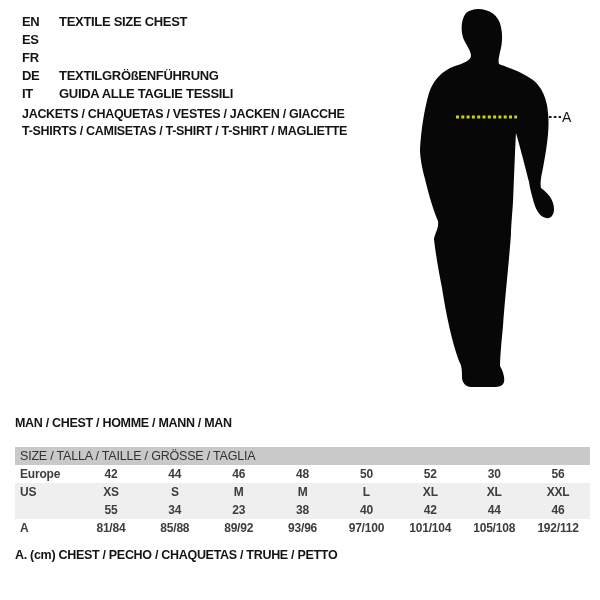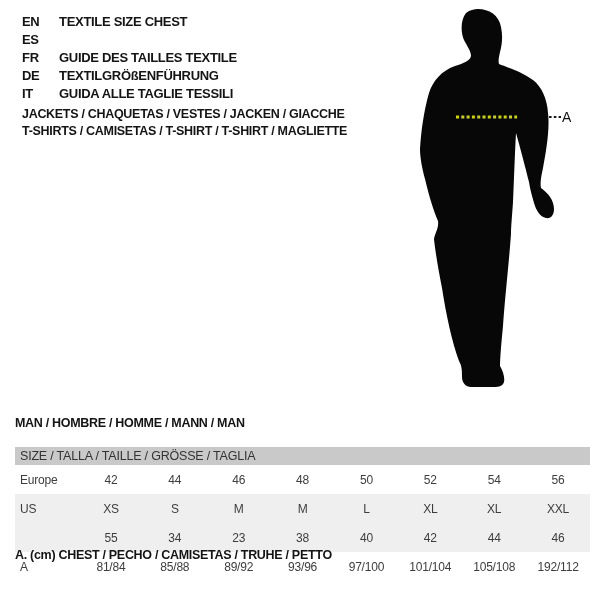--- a/index.html
+++ b/index.html
@@ -18,39 +18,38 @@
   table.size-table {
     position:absolute; left:15px; top:447px; width:575px;
     border-collapse:collapse; table-layout:fixed;
     font-size:12px; color:#3d3d3d; letter-spacing:-0.2px;
   }
   col.c-label { width:64px; }
   .thdr {
     background:var(--header-bg,#c9c9c9); font-weight:400; text-align:left;
     padding:2px 0 2px 5px; font-size:12.5px; color:#333333; height:11px; letter-spacing:-0.2px;
   }
-  td { text-align:center; padding:0; height:29px; font-weight:400; }
+  td { text-align:center; padding:0; height:18px; font-weight:700; }
   td.lbl { text-align:left; padding-left:5px; }
   tr.shade { background:var(--row-shade,#efefef); }
   .footnote { position:absolute; left:15px; top:548px; font-weight:700; font-size:12.5px; letter-spacing:-0.3px; }
 </style>
 </head>
 <body>
 
 <div class="lang-list">
   <div class="lang-row">
     <span class="lang-code">EN</span>
     <span>TEXTILE SIZE CHEST</span>
   </div>
   <div class="lang-row">
     <span class="lang-code">ES</span>
   </div>
   <div class="lang-row">
     <span class="lang-code">FR</span>
-    <span>GUIDE DES TAILLES TEXTILE</span>
   </div>
   <div class="lang-row">
     <span class="lang-code">DE</span>
     <span>TEXTILGRÖßENFÜHRUNG</span>
   </div>
   <div class="lang-row">
     <span class="lang-code">IT</span>
     <span>GUIDA ALLE TAGLIE TESSILI</span>
   </div>
 </div>
@@ -94,42 +93,42 @@
     C 464 63 470 61 471 56
     C 471 51 467 46 464 40
     C 461 33 460 21 466 13
     C 470 10 474 9 478 9
     Z"></path>
   <line x1="456" y1="117" x2="517" y2="117" stroke-width="3" stroke-dasharray="3 2.3" style="stroke:var(--accent-dash,#cdd500)"></line>
   <line x1="549" y1="117" x2="561" y2="117" stroke="#1a1a1a" stroke-width="2" stroke-dasharray="2.6 2.2"></line>
 </svg>
 <span class="measure-label">A</span>
 
-<div class="section-title">MAN / HOMBRE / HOMME / MANN / MAN</div>
+<div class="section-title">MAN / CHEST / HOMME / MANN / MAN</div>
 
 <table class="size-table">
   <colgroup>
     <col class="c-label">
     <col span="8" class="c-val">
   </colgroup>
   <thead>
     <tr>
       <th class="thdr" colspan="9">SIZE / TALLA / TAILLE / GRÖSSE / TAGLIA</th>
     </tr>
   </thead>
   <tbody>
     <tr class="plain">
       <td class="lbl">Europe</td>
       <td>42</td>
       <td>44</td>
       <td>46</td>
       <td>48</td>
       <td>50</td>
       <td>52</td>
-      <td>54</td>
+      <td>30</td>
       <td>56</td>
     </tr>
     <tr class="shade">
       <td class="lbl">US</td>
       <td>XS</td>
       <td>S</td>
       <td>M</td>
       <td>M</td>
       <td>L</td>
       <td>XL</td>
@@ -154,13 +153,13 @@
       <td>89/92</td>
       <td>93/96</td>
       <td>97/100</td>
       <td>101/104</td>
       <td>105/108</td>
       <td>192/112</td>
     </tr>
   </tbody>
 </table>
 
-<div class="footnote">A. (cm) CHEST / PECHO / CAMISETAS / TRUHE / PETTO</div>
+<div class="footnote">A. (cm) CHEST / PECHO / CHAQUETAS / TRUHE / PETTO</div>
 
 </body></html>

